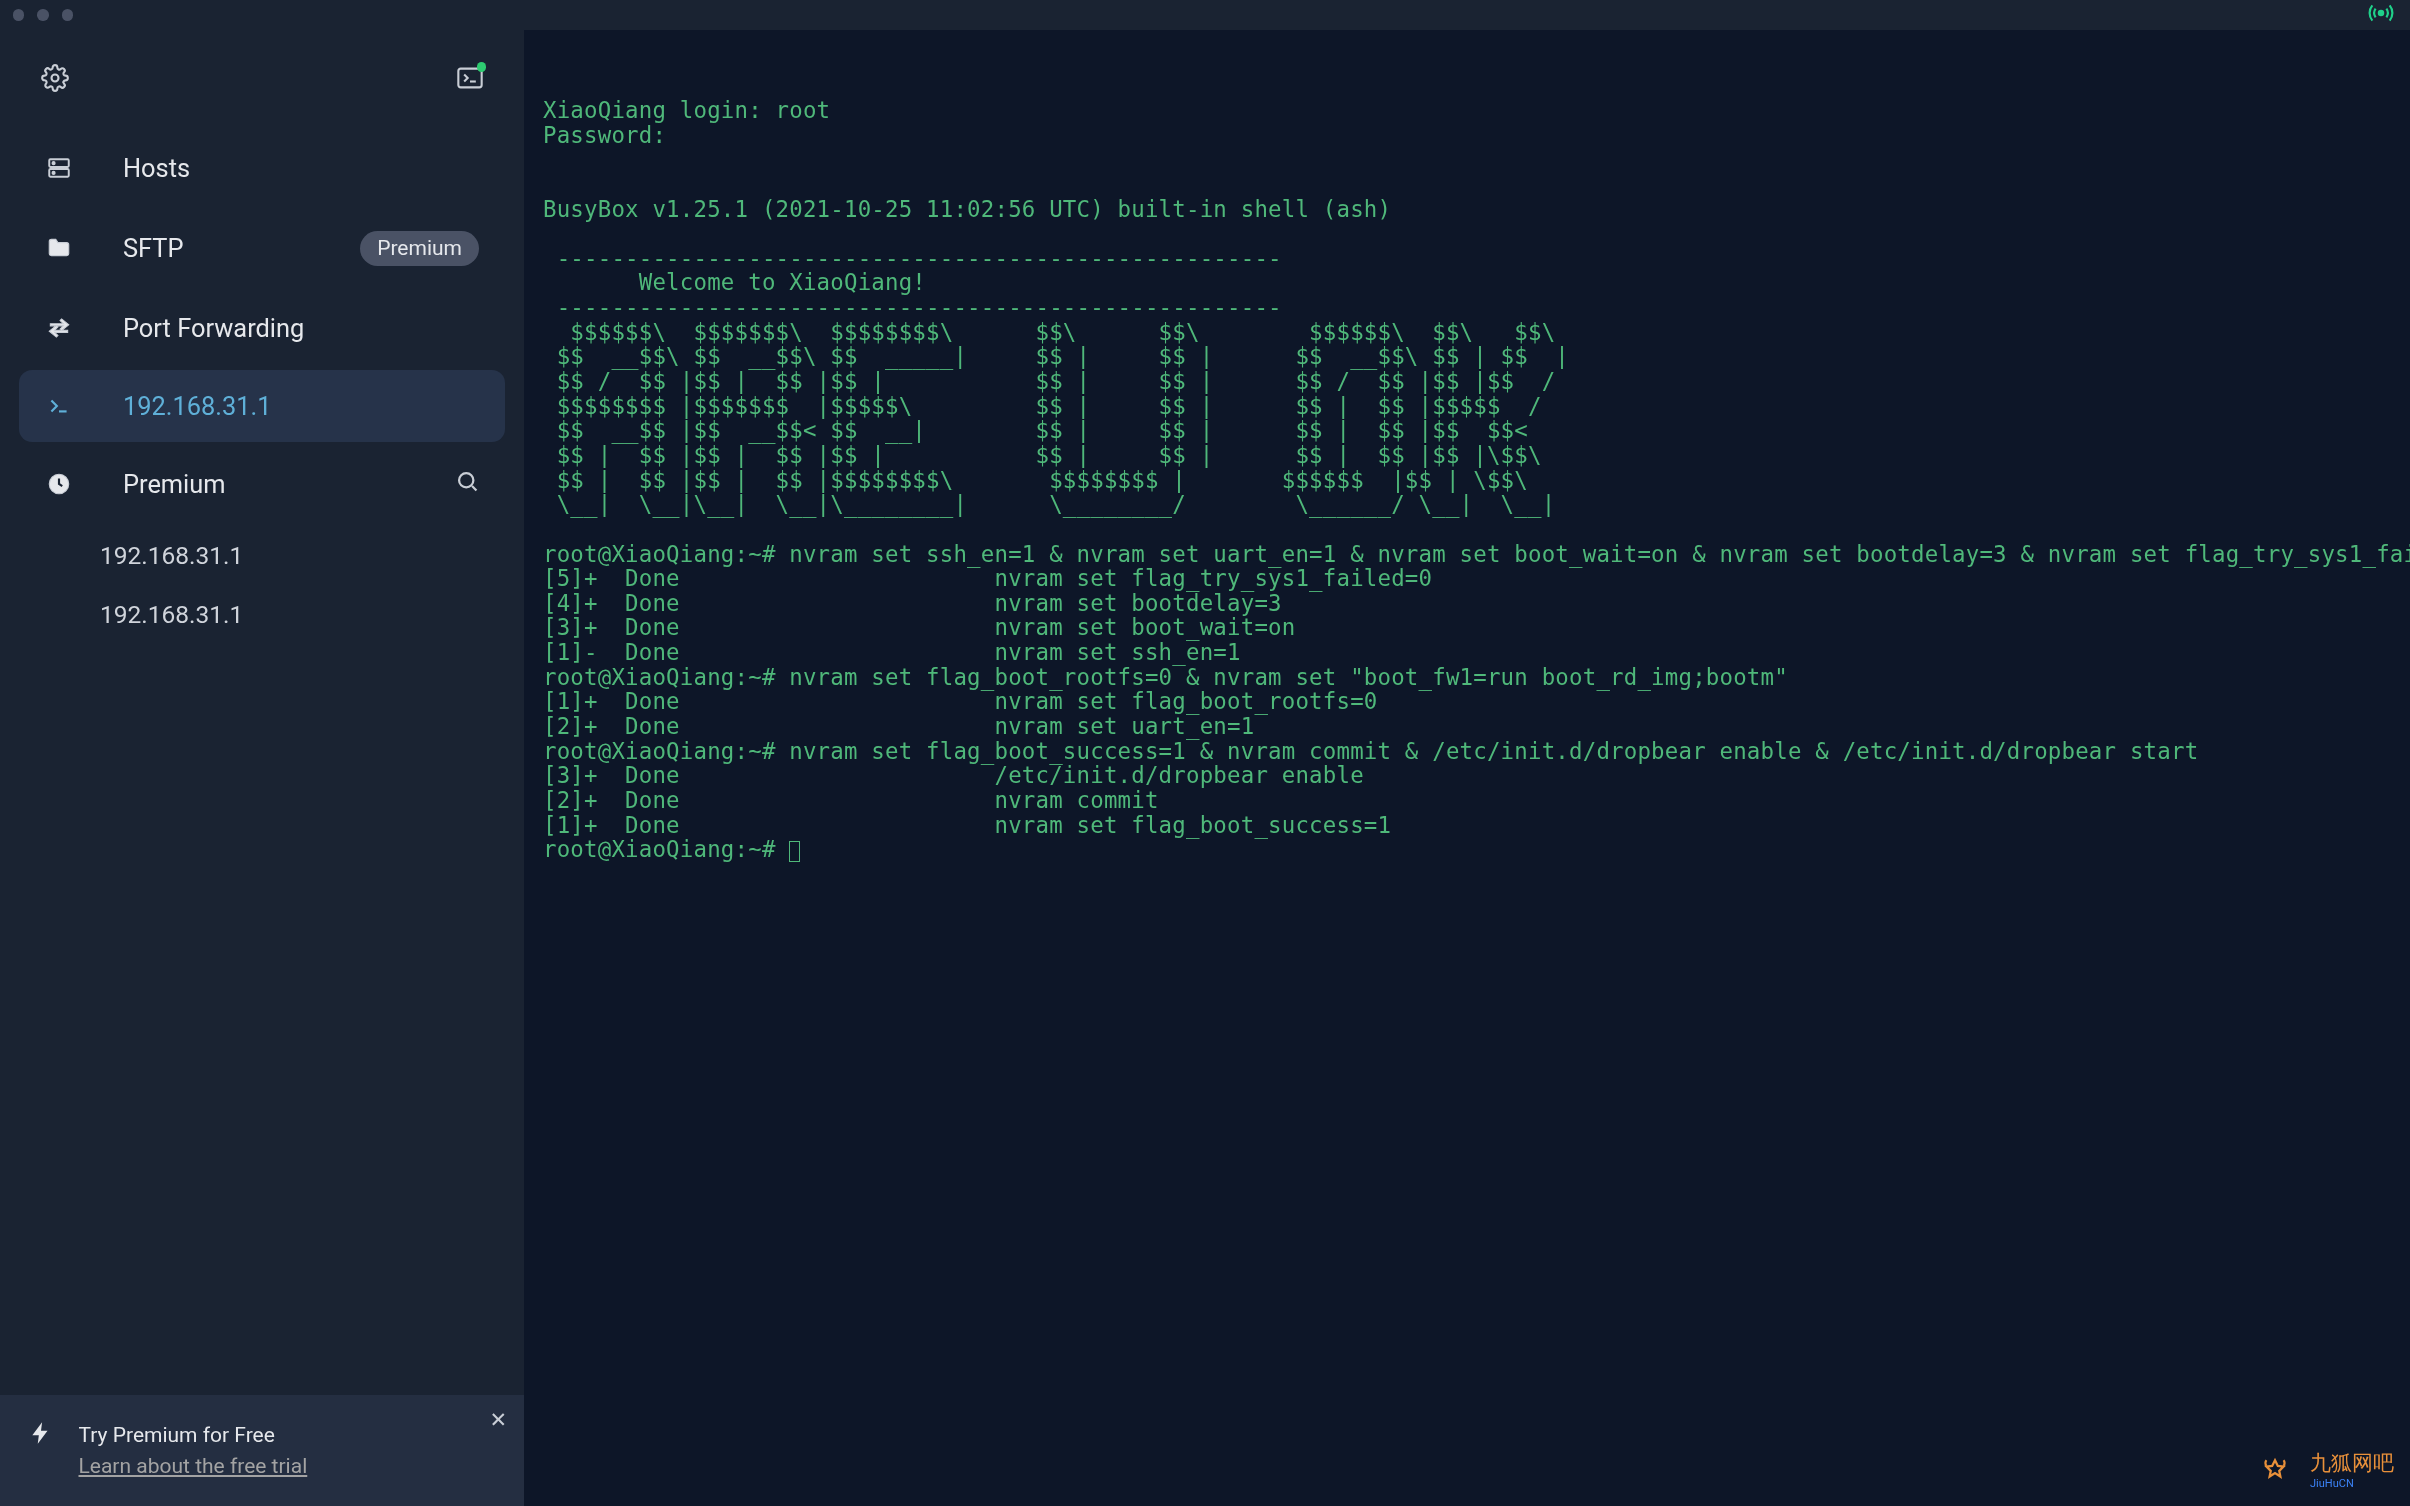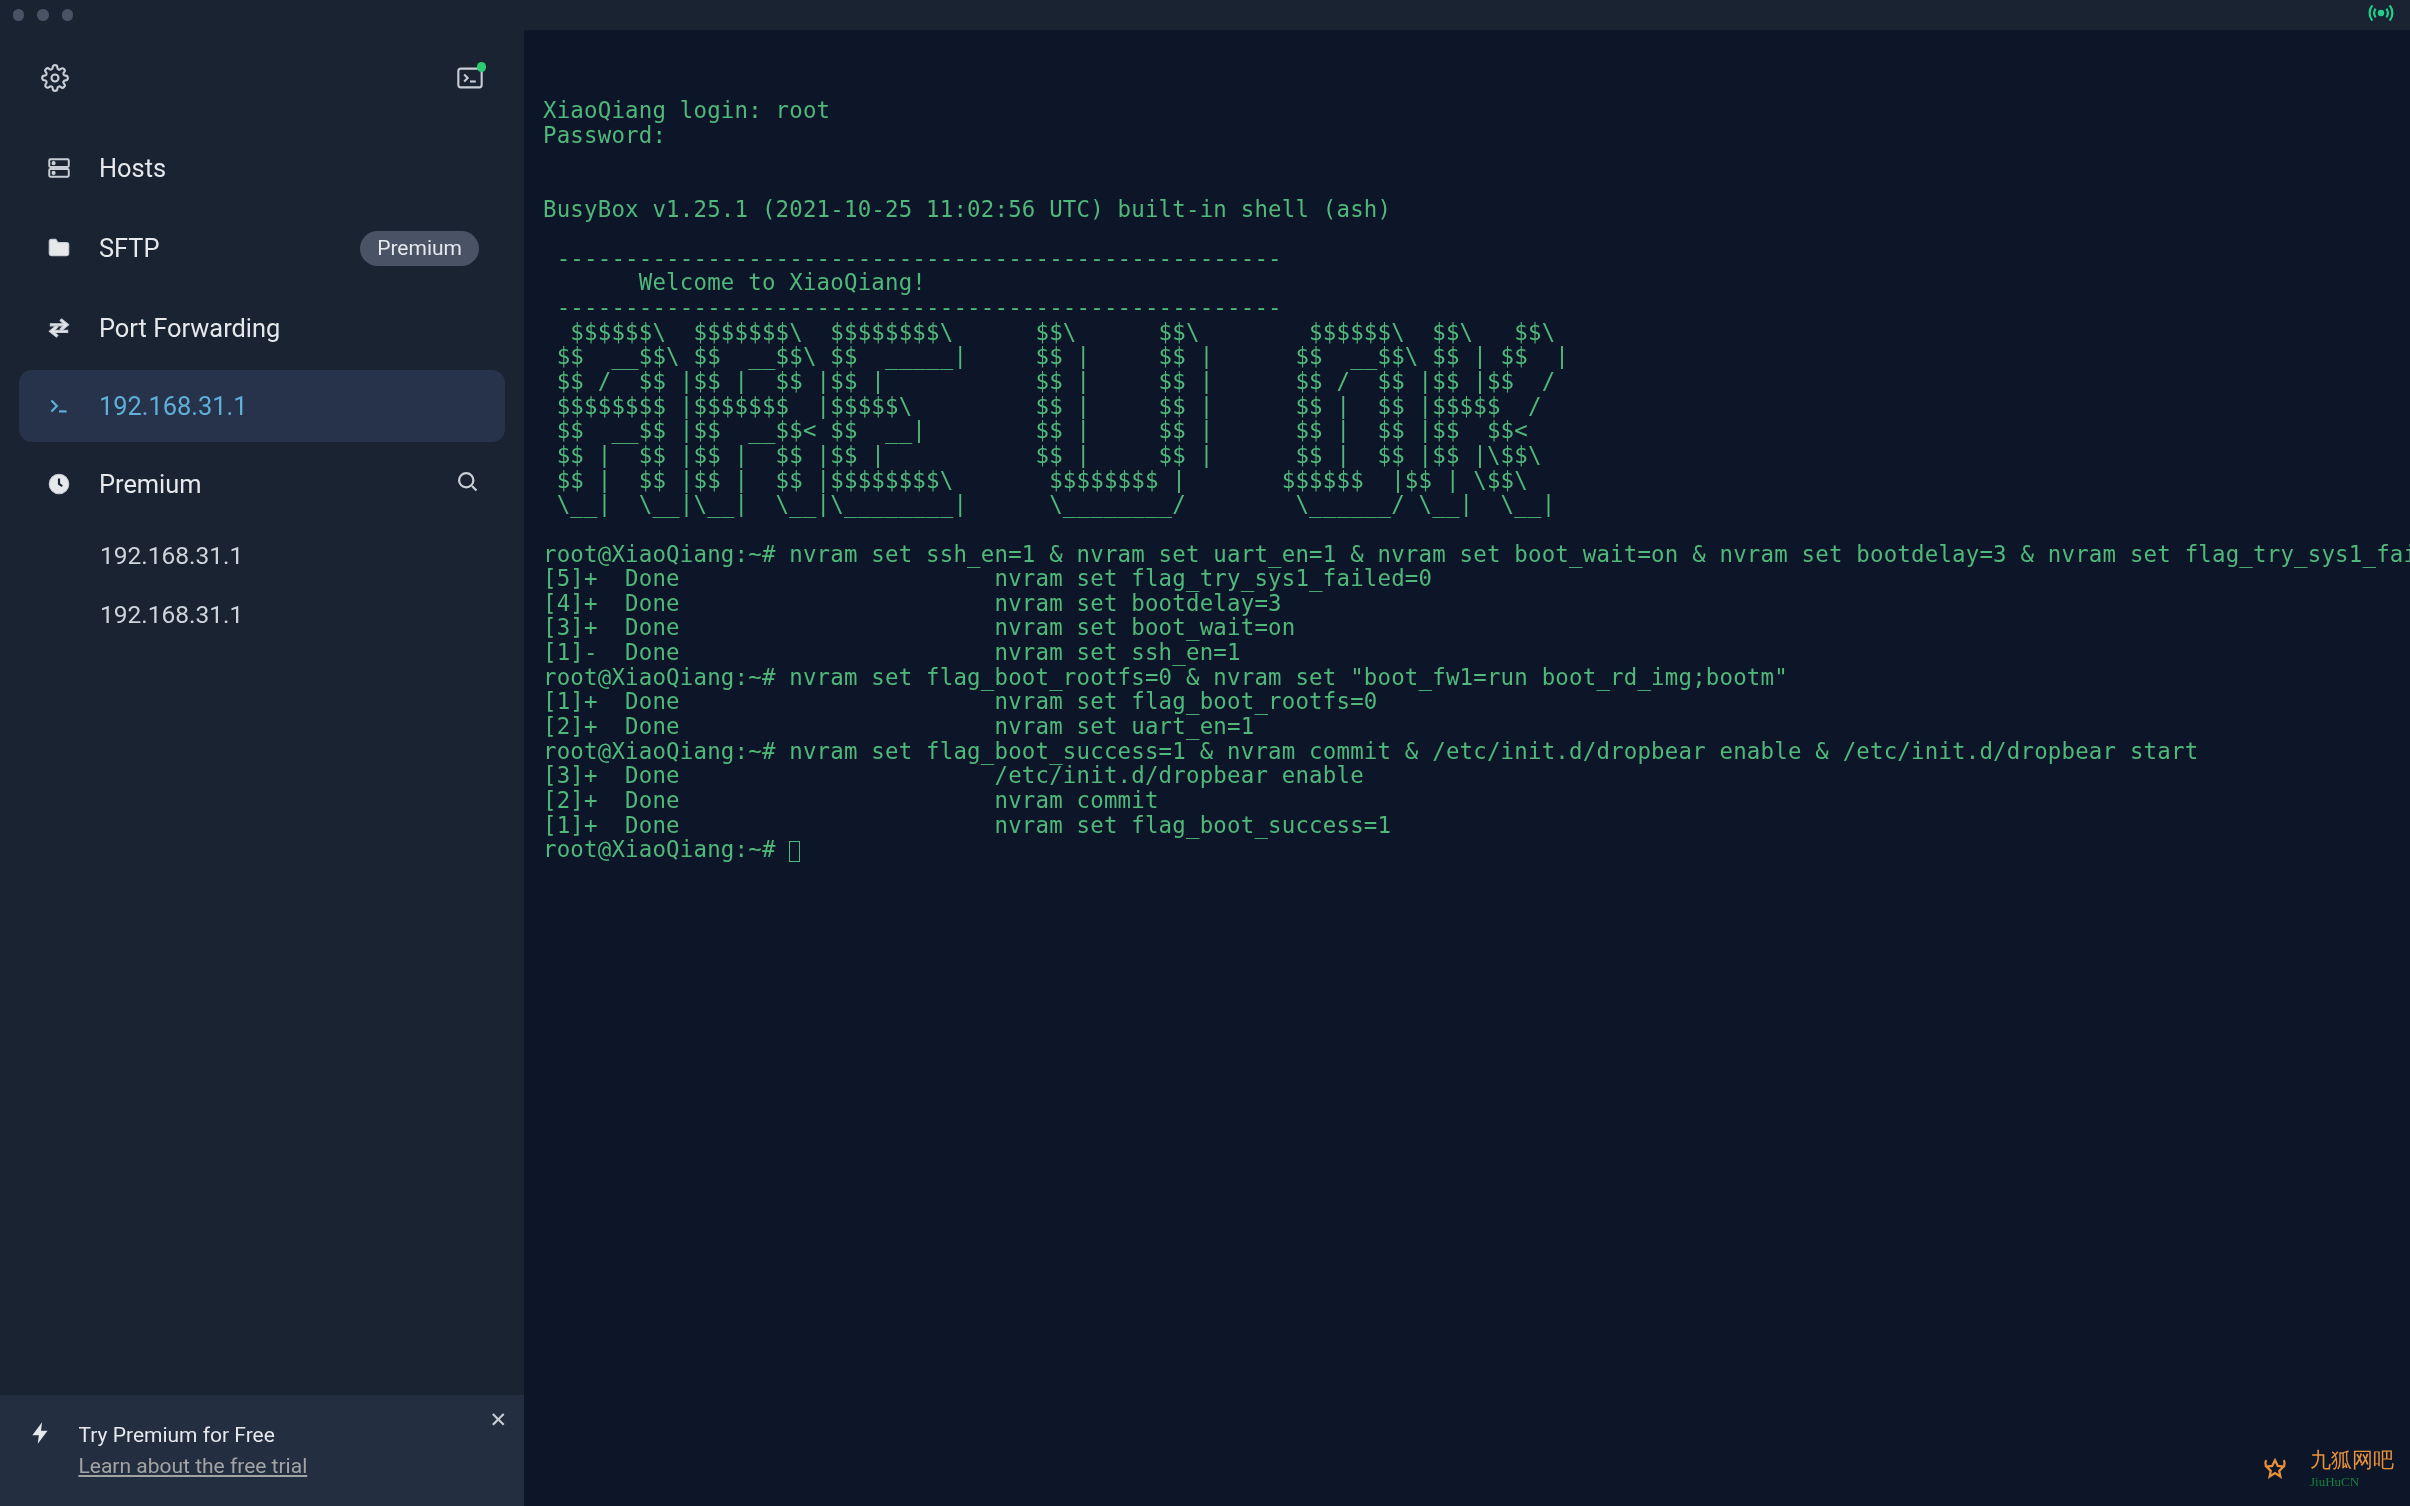--- a/index.html
+++ b/index.html
@@ -89,21 +89,21 @@
     font-size: 25.4px;
     cursor: pointer;
   }
   .nav-item.active {
     background: #26334a;
     color: #5fb0d8;
   }
   .nav-item.active .nav-icon svg { stroke: #5fb0d8; fill: none; }
   .nav-icon { width: 28px; display:flex; align-items:center; justify-content:center; }
   .nav-icon svg { width: 26px; height: 26px; stroke: #c9ced6; }
-  .nav-label { flex: 1; }
+  .nav-label { flex: 1; margin-left: 24px; }
   .nav-badge {
     background: #4a5265;
     color: #e6e8ec;
     font-size: 21px;
     padding: 5.6px 17px;
     border-radius: 19px;
   }
   .nav-trailing-icon svg { width: 24.5px; height: 24.5px; stroke:#c9ced6; }
 
   .history-sublist { padding: 5.6px 19px 0 19px; }
@@ -161,21 +161,21 @@
   .watermark {
     position: absolute;
     bottom: 17px;
     right: 17px;
     display: flex;
     align-items: flex-end;
     gap: 18px;
     color: #e8903a;
     font-size: 21px;
   }
-  .watermark .wm-sub { font-size: 13px; color:#15803d; display:block;font-family:Liberation Serif, serif; }
+  .watermark .wm-sub { font-size: 11px; color:#3b82f6; display:block; }
   .watermark svg { width: 34px; height: 34px; }
 </style>
 </head>
 <body>
 
 <div class="window" style="transform: scale(1);">
 
   <div class="titlebar">
     <div class="traffic-lights">
       <div class="traffic-light"></div>

